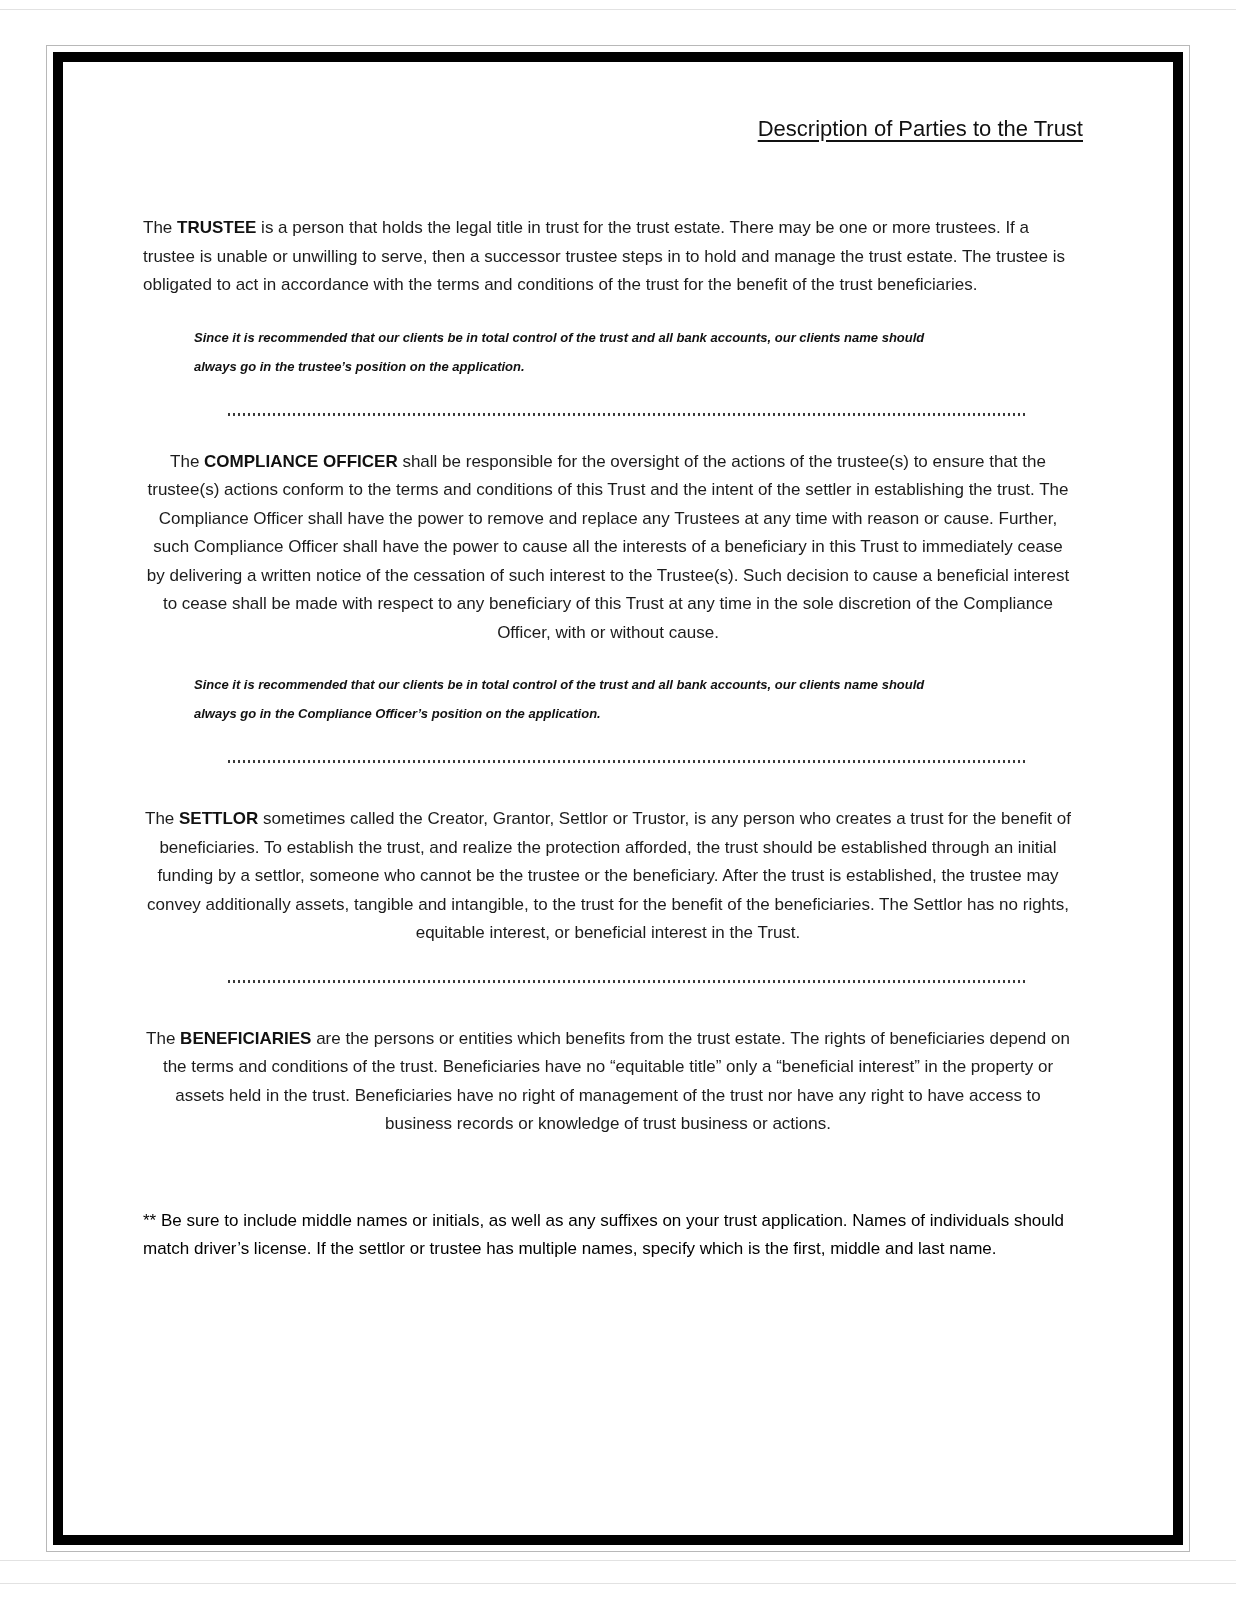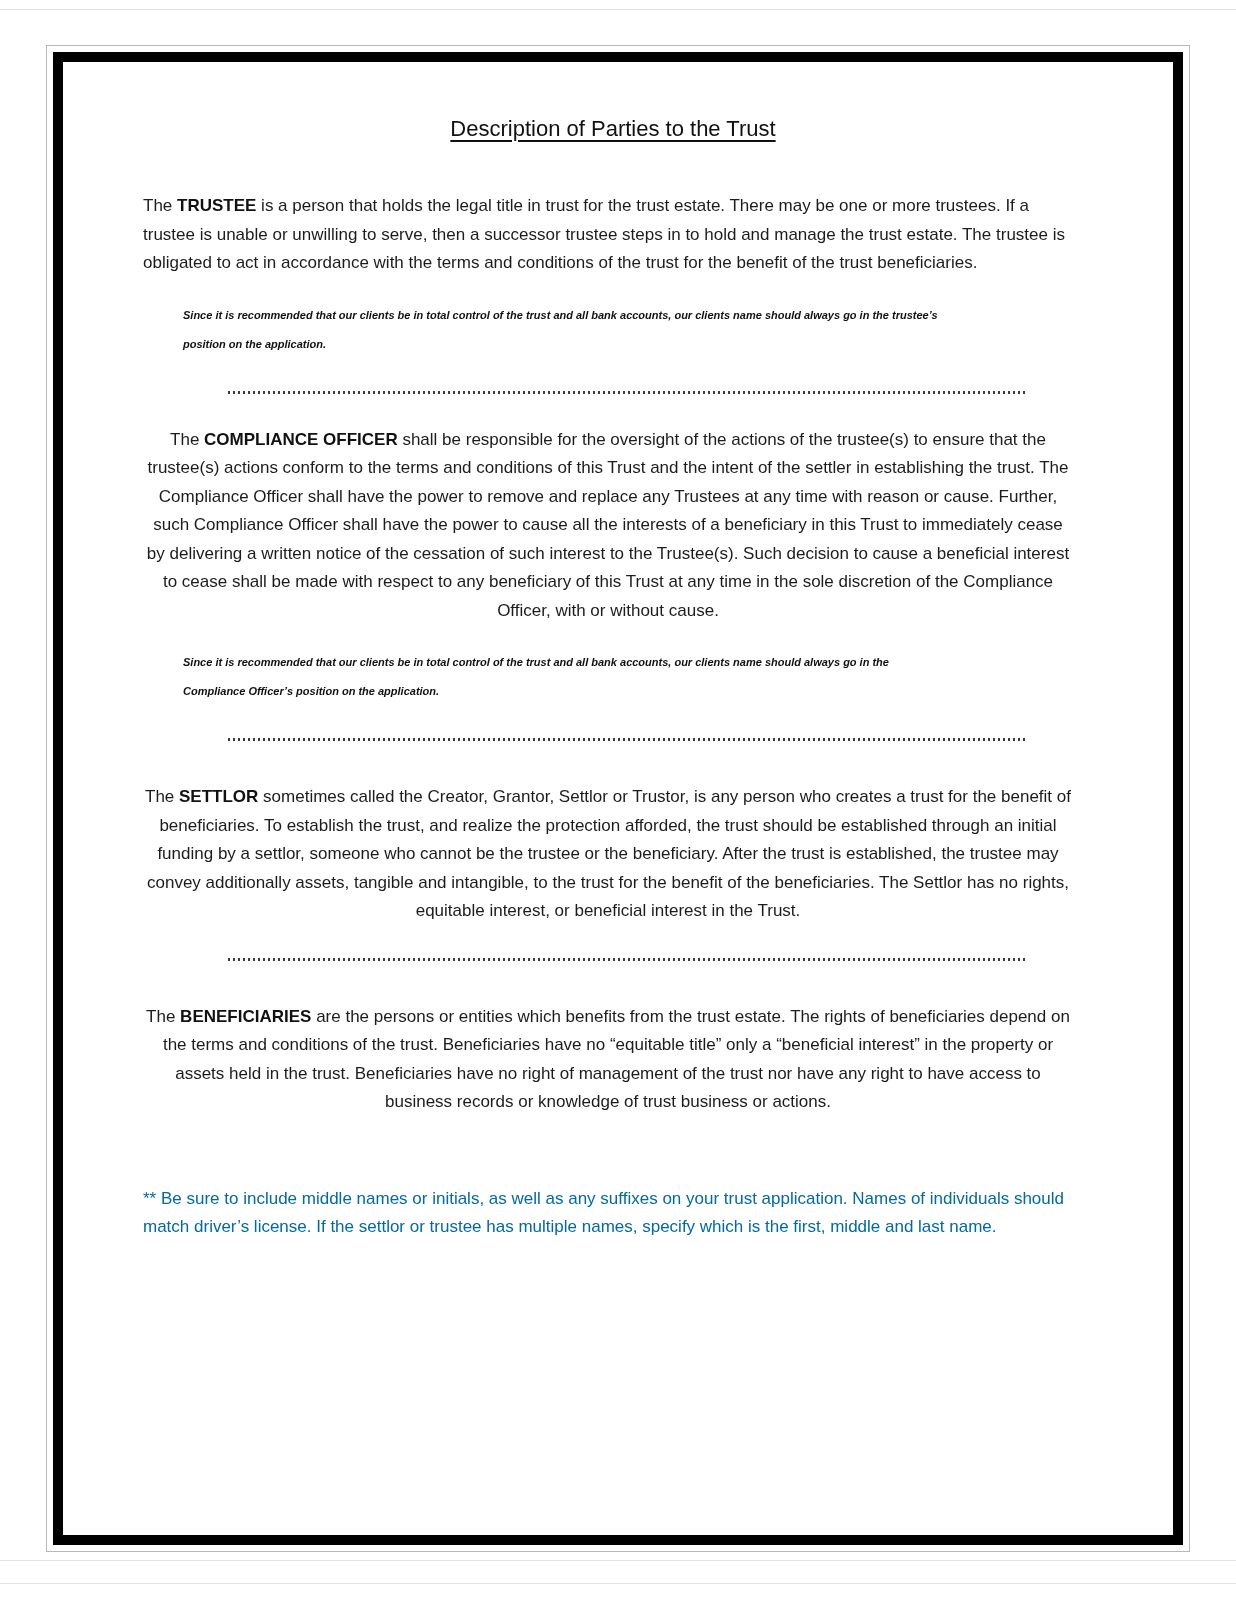--- a/index.html
+++ b/index.html
@@ -44,59 +44,59 @@
     border: 10px solid #000000;
     background: #ffffff;
   }
   .content {
     position: relative;
     padding: 0 90px 0 80px;
     color: #1c1c1c;
   }
   .doc-title {
     margin-top: 54px;
-    text-align: center;
+    text-align: right;
     font-size: 22px;
     font-weight: 400;
     color: #111111;
     text-decoration: underline;
     text-underline-offset: 4px;
   }
   .body-para {
-    margin-top: 50px;
+    margin-top: 72px;
     width: 930px;
     font-size: 17px;
     line-height: 28.5px;
     color: #1c1c1c;
   }
   .body-para strong { font-weight: 700; color: #111111; }
   .para-tight { margin-top: 32px; text-align: center; }
   .note {
     margin-top: 23px;
-    margin-left: 40px;
+    margin-left: 51px;
     width: 760px;
-    font-size: 11px;
+    font-size: 13px;
     line-height: 29px;
     font-weight: 700;
     font-style: italic;
     color: #111111;
   }
   .dotted-divider {
     margin-top: 32px;
     margin-left: 85px;
     width: 800px;
     height: 3px;
     background: repeating-linear-gradient(90deg, #3a3a3a 0px, #3a3a3a 2px, transparent 2px, transparent 5px);
   }
   .footnote {
     margin-top: 68px;
     width: 930px;
     font-size: 17px;
     line-height: 28.5px;
-    color: #0369a1;
+    color: #000000;
   }
 </style>
 </head>
 <body>
 
 <div class="canvas">
 
   <div class="gridline top"></div>
   <div class="gridline bot1"></div>
   <div class="gridline bot2"></div>

